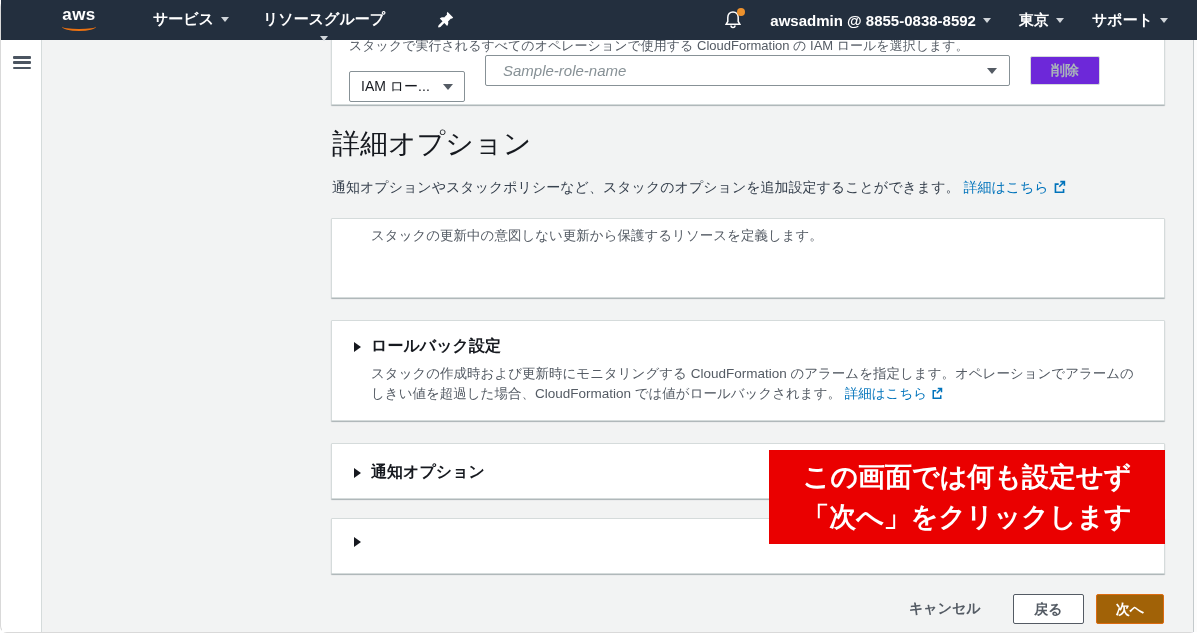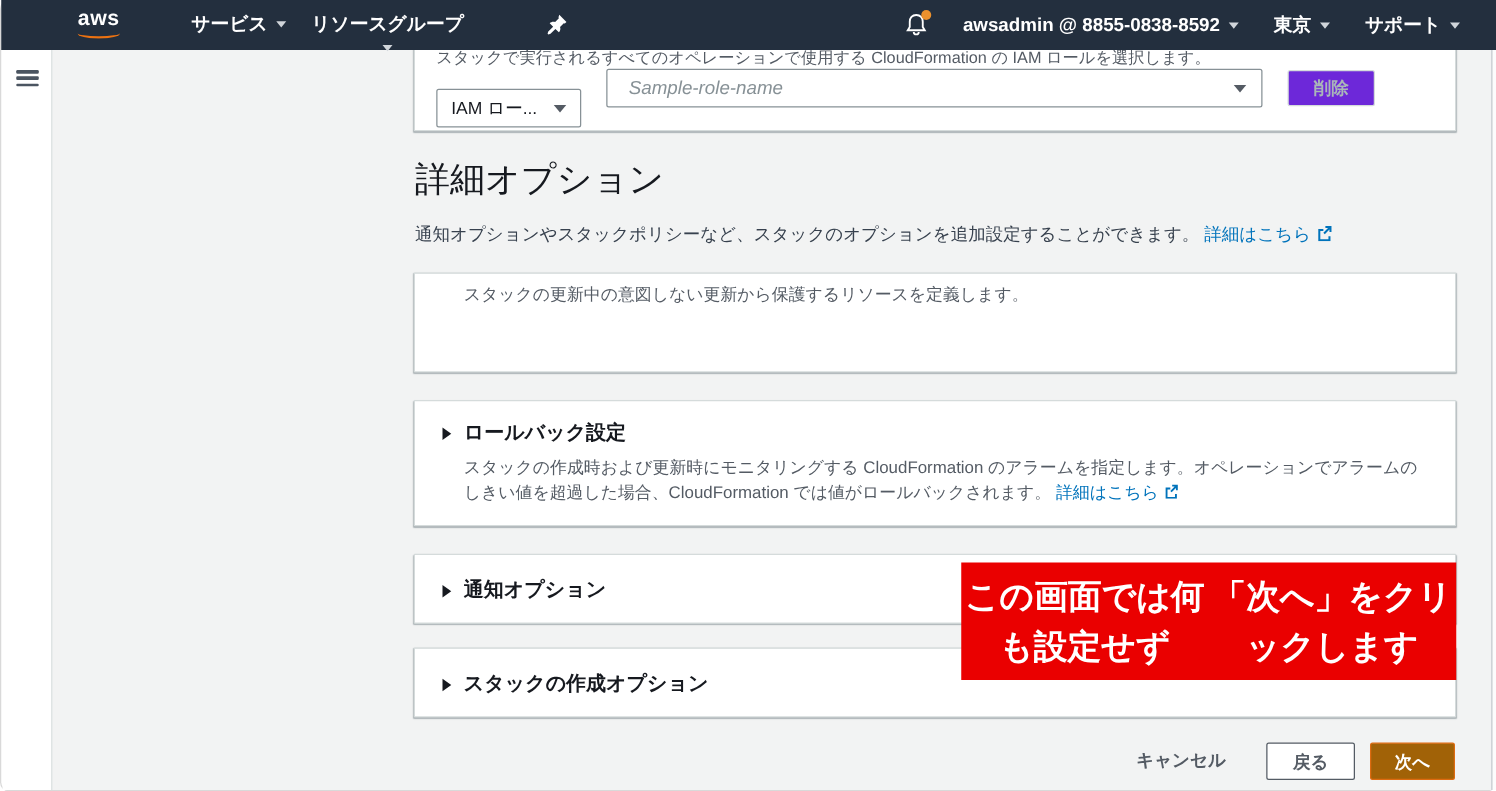--- a/index.html
+++ b/index.html
@@ -20,21 +20,21 @@
     position: absolute; left: 0; top: 0; width: 1197px; height: 40px;
     background: #232f3e; z-index: 20;
     display: flex; align-items: center; color: #ffffff;
   }
   .nav-item { display: flex; align-items: center; gap: 7px; font-size: 15px; font-weight: 700; color: #ffffff; cursor: pointer; }
   .caret-down { width: 0; height: 0; border-left: 4px solid transparent; border-right: 4px solid transparent; border-top: 5px solid #d0d5da; }
   .aws-logo { position: absolute; left: 55px; top: 6px; width: 46px; height: 28px; }
   .aws-logo .aws-text { font-size: 17px; font-weight: 700; color: #ffffff; letter-spacing: 0.5px; line-height: 18px; text-align: center; }
   .aws-logo .smile { display: block; width: 34px; height: 9px; margin: -2px auto 0; border-bottom: 2.5px solid #ec7211; border-radius: 0 0 55% 55%; }
   .nav-services { position: absolute; left: 152px; top: 10px; }
-  .nav-resource-groups { position: absolute; left: 248px; top: 10px; flex-direction: column; }
+  .nav-resource-groups { position: absolute; left: 262px; top: 10px; flex-direction: column; }
   .nav-pin { position: absolute; left: 436px; top: 11px; width: 17px; height: 17px; cursor: pointer; }
   .nav-right { position: absolute; right: 30px; top: 0; height: 40px; display: flex; align-items: center; gap: 28px; }
   .bell-wrap { position: relative; width: 18px; height: 20px; cursor: pointer; }
   .bell-dot { position: absolute; right: -3px; top: -2px; width: 8px; height: 8px; border-radius: 50%; background: #ec912d; }
 
   
   .sidebar {
     position: absolute; left: 1px; top: 40px; width: 40px; height: 592px;
     background: #ffffff; border-right: 1px solid #d5dbdb; z-index: 5;
   }
@@ -89,21 +89,21 @@
   .section-head { display: flex; align-items: center; gap: 10px; padding: 15px 0 0 22px; cursor: pointer; }
   .sc-3 .section-head, .sc-4 .section-head { padding-top: 18px; }
   .tri-right { width: 0; height: 0; border-top: 5px solid transparent; border-bottom: 5px solid transparent; border-left: 7px solid #16191f; }
   .section-title { font-size: 16px; font-weight: 700; color: #16191f; }
   .section-desc { margin: 7px 22px 0 39px; font-size: 13.5px; color: #545b64; line-height: 20px; }
 
   
   .annotation {
     position: absolute; left: 768px; top: 450px; width: 396px; height: 94px;
     background: #ea0000; z-index: 10;
-    display: flex; align-items: center; justify-content: center;
+    display: flex; flex-direction: column; align-items: center; justify-content: center;
     color: #ffffff; font-size: 27px; font-weight: 700; line-height: 40px; text-align: center;
   }
 
   
   .cancel-link { position: absolute; left: 908px; top: 600px; font-size: 14px; font-weight: 700; color: #545b64; cursor: pointer; }
   .back-btn {
     position: absolute; left: 1012px; top: 594px; width: 71px; height: 30px;
     background: #ffffff; border: 1px solid #545b64; border-radius: 2px;
     font-size: 14px; font-weight: 700; color: #545b64; text-align: center; line-height: 28px; cursor: pointer;
   }
@@ -210,21 +210,20 @@
   <div class="card section-card sc-3">
     <div class="section-head">
       <span class="tri-right"></span>
       <span class="section-title">通知オプション</span>
     </div>
   </div>
 
   <div class="card section-card sc-4">
     <div class="section-head">
       <span class="tri-right"></span>
-      <span class="section-title">スタックの作成オプション</span>
     </div>
   </div>
 
   <div class="annotation">
     <span>この画面では何も設定せず</span>
     <span>「次へ」をクリックします</span>
   </div>
 
   <div class="cancel-link">キャンセル</div>
   <div class="back-btn">戻る</div>

